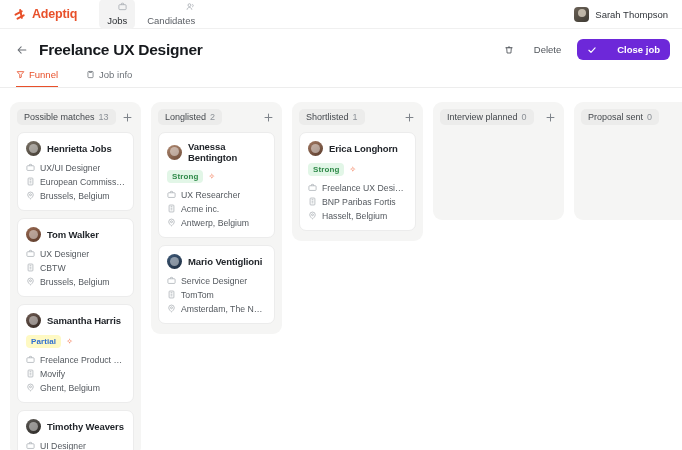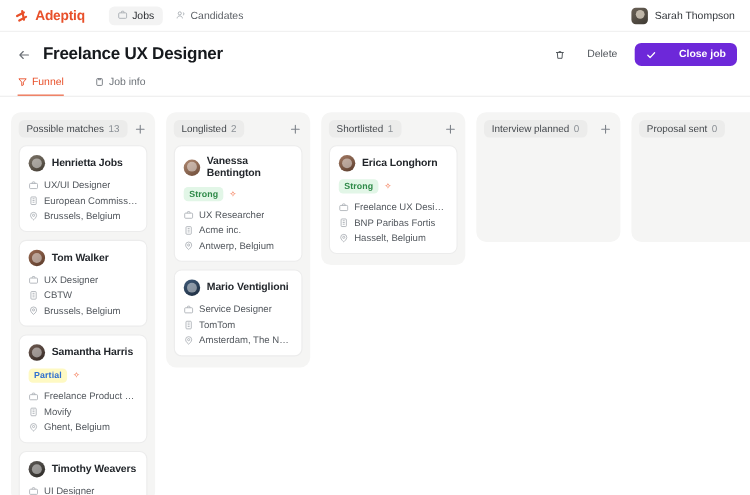--- a/index.html
+++ b/index.html
@@ -25,24 +25,25 @@
     position: absolute; background: #e8502a; border-radius: 1px;
   }
   .brand-mark i.h1 { width: 9px; height: 1.6px; top: 4px; left: 0; transform: rotate(-28deg); }
   .brand-mark i.h2 { width: 9px; height: 1.6px; top: 8.5px; left: 2px; transform: rotate(-28deg); }
   .brand-mark i.v  { width: 1.6px; height: 10px; top: 1.5px; left: 5.5px; transform: rotate(-12deg); }
   .brand-name {
     color: #e8502a; font-size: 12.5px; font-weight: bold; letter-spacing: -0.2px;
   }
   .topnav { display: flex; align-items: center; gap: 4px; margin-left: 22px; }
   .topnav-item {
-    display: flex; align-items: flex-start; gap: 4px;
+    display: flex; align-items: flex-end; gap: 4px;
     font-size: 9.5px; color: #5c6066;
     padding: 3px 8px; border-radius: 5px;
     cursor: pointer;
+    flex-direction: column;
   }
   .topnav-item.active { background: #f3f3f3; color: #2a2d31; }
   .topnav-item svg { display: block; }
   .topbar-right { margin-left: auto; display: flex; align-items: center; gap: 6px; padding-right: 4px; }
   .avatar-sm {
     width: 15px; height: 15px; border-radius: 4px; flex: none;
     background: linear-gradient(145deg,#6b6257,#3e3a33);
     position: relative; overflow: hidden;
   }
   .avatar-sm::after {
@@ -136,21 +137,21 @@
   .badge-row { display: flex; align-items: center; gap: 5px; margin-bottom: 7px; }
   .badge {
     font-size: 8px; font-weight: bold; border-radius: 4px;
     padding: 2px 5px; letter-spacing: 0.1px;
   }
   .badge-strong { background: #e2f6e7; color: #2f8a49; }
   .badge-partial { background: #fef9c3; color: #2f6fd0; }
   .spark { color: #f2693f; font-size: 8px; line-height: 1; }
 
   .meta { display: flex; flex-direction: column; gap: 4px; }
-  .meta-row { display: flex; align-items: center; gap: 5px; }
+  .meta-row { display: flex; align-items: flex-start; gap: 5px; }
   .meta-ico { width: 9px; height: 9px; flex: none; color: #a8adb3; display: block; }
   .meta-text {
     font-size: 8.7px; color: #53585e; white-space: nowrap;
     overflow: hidden; text-overflow: ellipsis; max-width: 98px;
   }
 </style>
 </head>
 <body>
 
 <div class="topbar">

